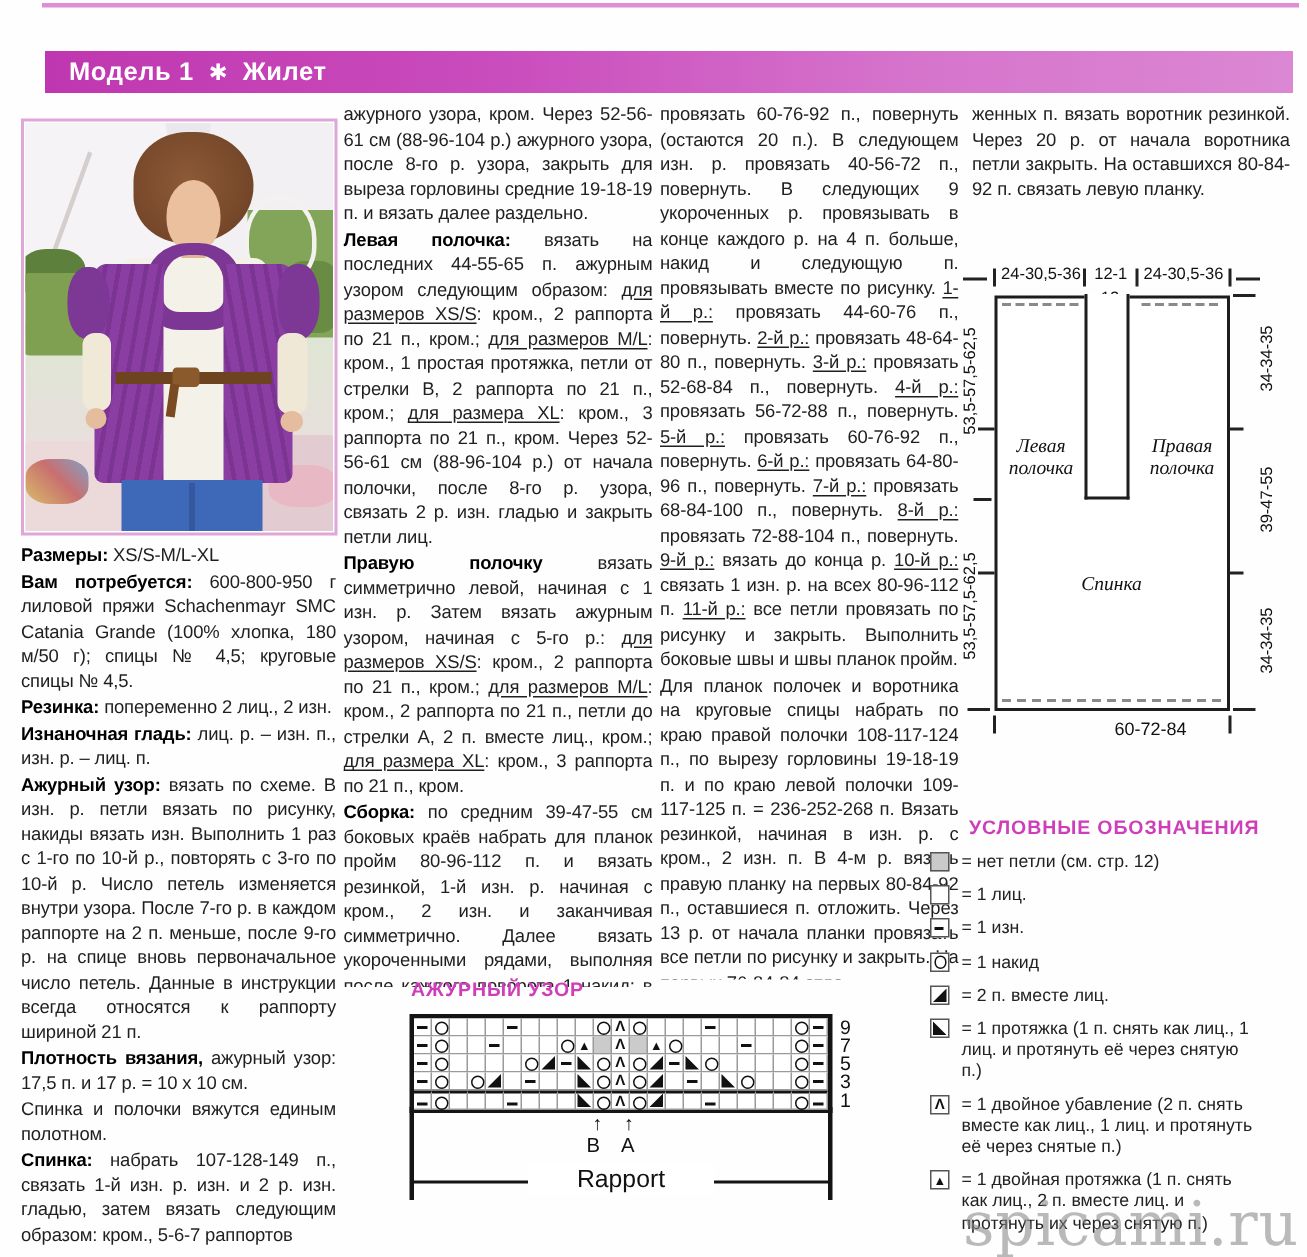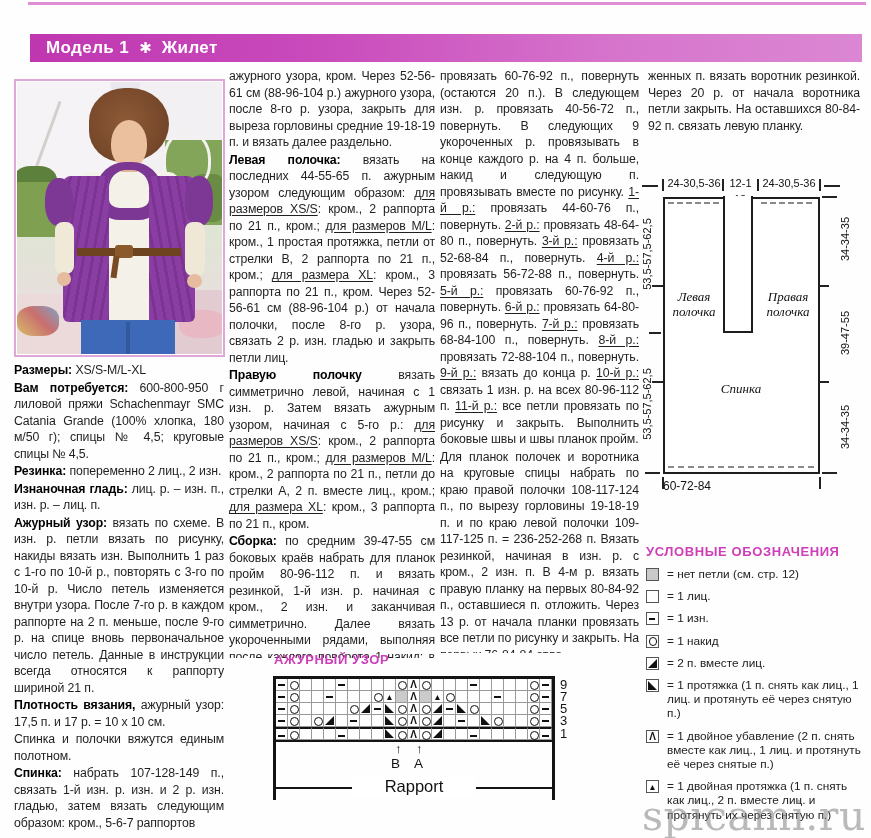--- a/index.html
+++ b/index.html
@@ -56,21 +56,21 @@
     border-left:2.5px solid #1d1d1d;border-right:2.5px solid #1d1d1d;border-bottom:2.5px solid #1d1d1d;box-sizing:border-box;}
   .dash-h{border-top:2px dashed #8a8a8a;height:0;}
   .schem-label{font-family:"Liberation Serif",serif;font-style:italic;font-size:13px;line-height:15px;color:#111;text-align:center;}
   .meas{position:absolute;font-size:11px;color:#111;white-space:nowrap;}
   .meas.center{text-align:center;}
   .meas.rot{width:100px;text-align:center;transform:rotate(-90deg);transform-origin:50% 50%;}
   .tick-v{position:absolute;width:1.5px;height:12px;background:#222;}
   .tick-h{position:absolute;height:1.5px;background:#222;}
 
   
-  .legend-entries{position:absolute;left:646px;top:567px;width:218px;}
+  .legend-entries{position:absolute;left:620px;top:567px;width:218px;}
   .leg-row{display:flex;align-items:flex-start;margin-bottom:8px;}
   .sq-leg{position:relative;flex:0 0 13px;width:13px;height:13px;box-sizing:border-box;border:1.3px solid #555;background:#fff;margin-right:8px;margin-top:1px;}
   .sq-leg.gray{background:#c9c9c9;}
   .sq-leg .g-dash{left:2px;top:4.5px;width:6px;}
   .sq-leg .g-ring{left:1.5px;top:1.5px;width:6.5px;height:6.5px;}
   .sq-leg .g-trir{border-left-width:9px;border-bottom-width:9px;}
   .sq-leg .g-tril{border-right-width:9px;border-bottom-width:9px;}
   .leg-text{font-size:11.8px;line-height:14.2px;color:#222;}
 
   .watermark{position:absolute;left:642px;top:764px;font-family:"DejaVu Serif",serif;font-size:41px;color:#818181;opacity:.55;letter-spacing:.5px;white-space:nowrap;margin-top:28px;}
@@ -180,21 +180,21 @@
       <div class="dash-h" style="left:3px;top:3px;width:51px;"></div>
       <div class="dash-h" style="left:96px;top:3px;width:51px;"></div>
       <div class="dash-h" style="left:3px;bottom:4px;width:146px;"></div>
       <div class="schem-label" style="left:0px;top:90px;width:58px;">Левая полочка</div>
       <div class="schem-label" style="left:94px;top:90px;width:58px;">Правая полочка</div>
       <div class="schem-label" style="left:28px;top:182px;width:96px;">Спинка</div>
     </div>
 
     <span class="tick-v" style="left:662px;top:477px;"></span>
     <span class="tick-v" style="left:819px;top:477px;"></span>
-    <span class="meas center" style="left:663px;top:479px;width:100px;text-align:left;font-size:12px;">60-72-84</span>
+    <span class="meas center" style="left:691px;top:479px;width:100px;text-align:right;font-size:12px;">60-72-84</span>
   </div>
 
   <div class="mag-heading" style="left:274px;top:652px;">АЖУРНЫЙ УЗОР</div>
   <div class="chart-grid">
       <span class="cell">
         <i class="g-dash"></i>
       </span>
       <span class="cell">
         <i class="g-ring"></i>
       </span>

